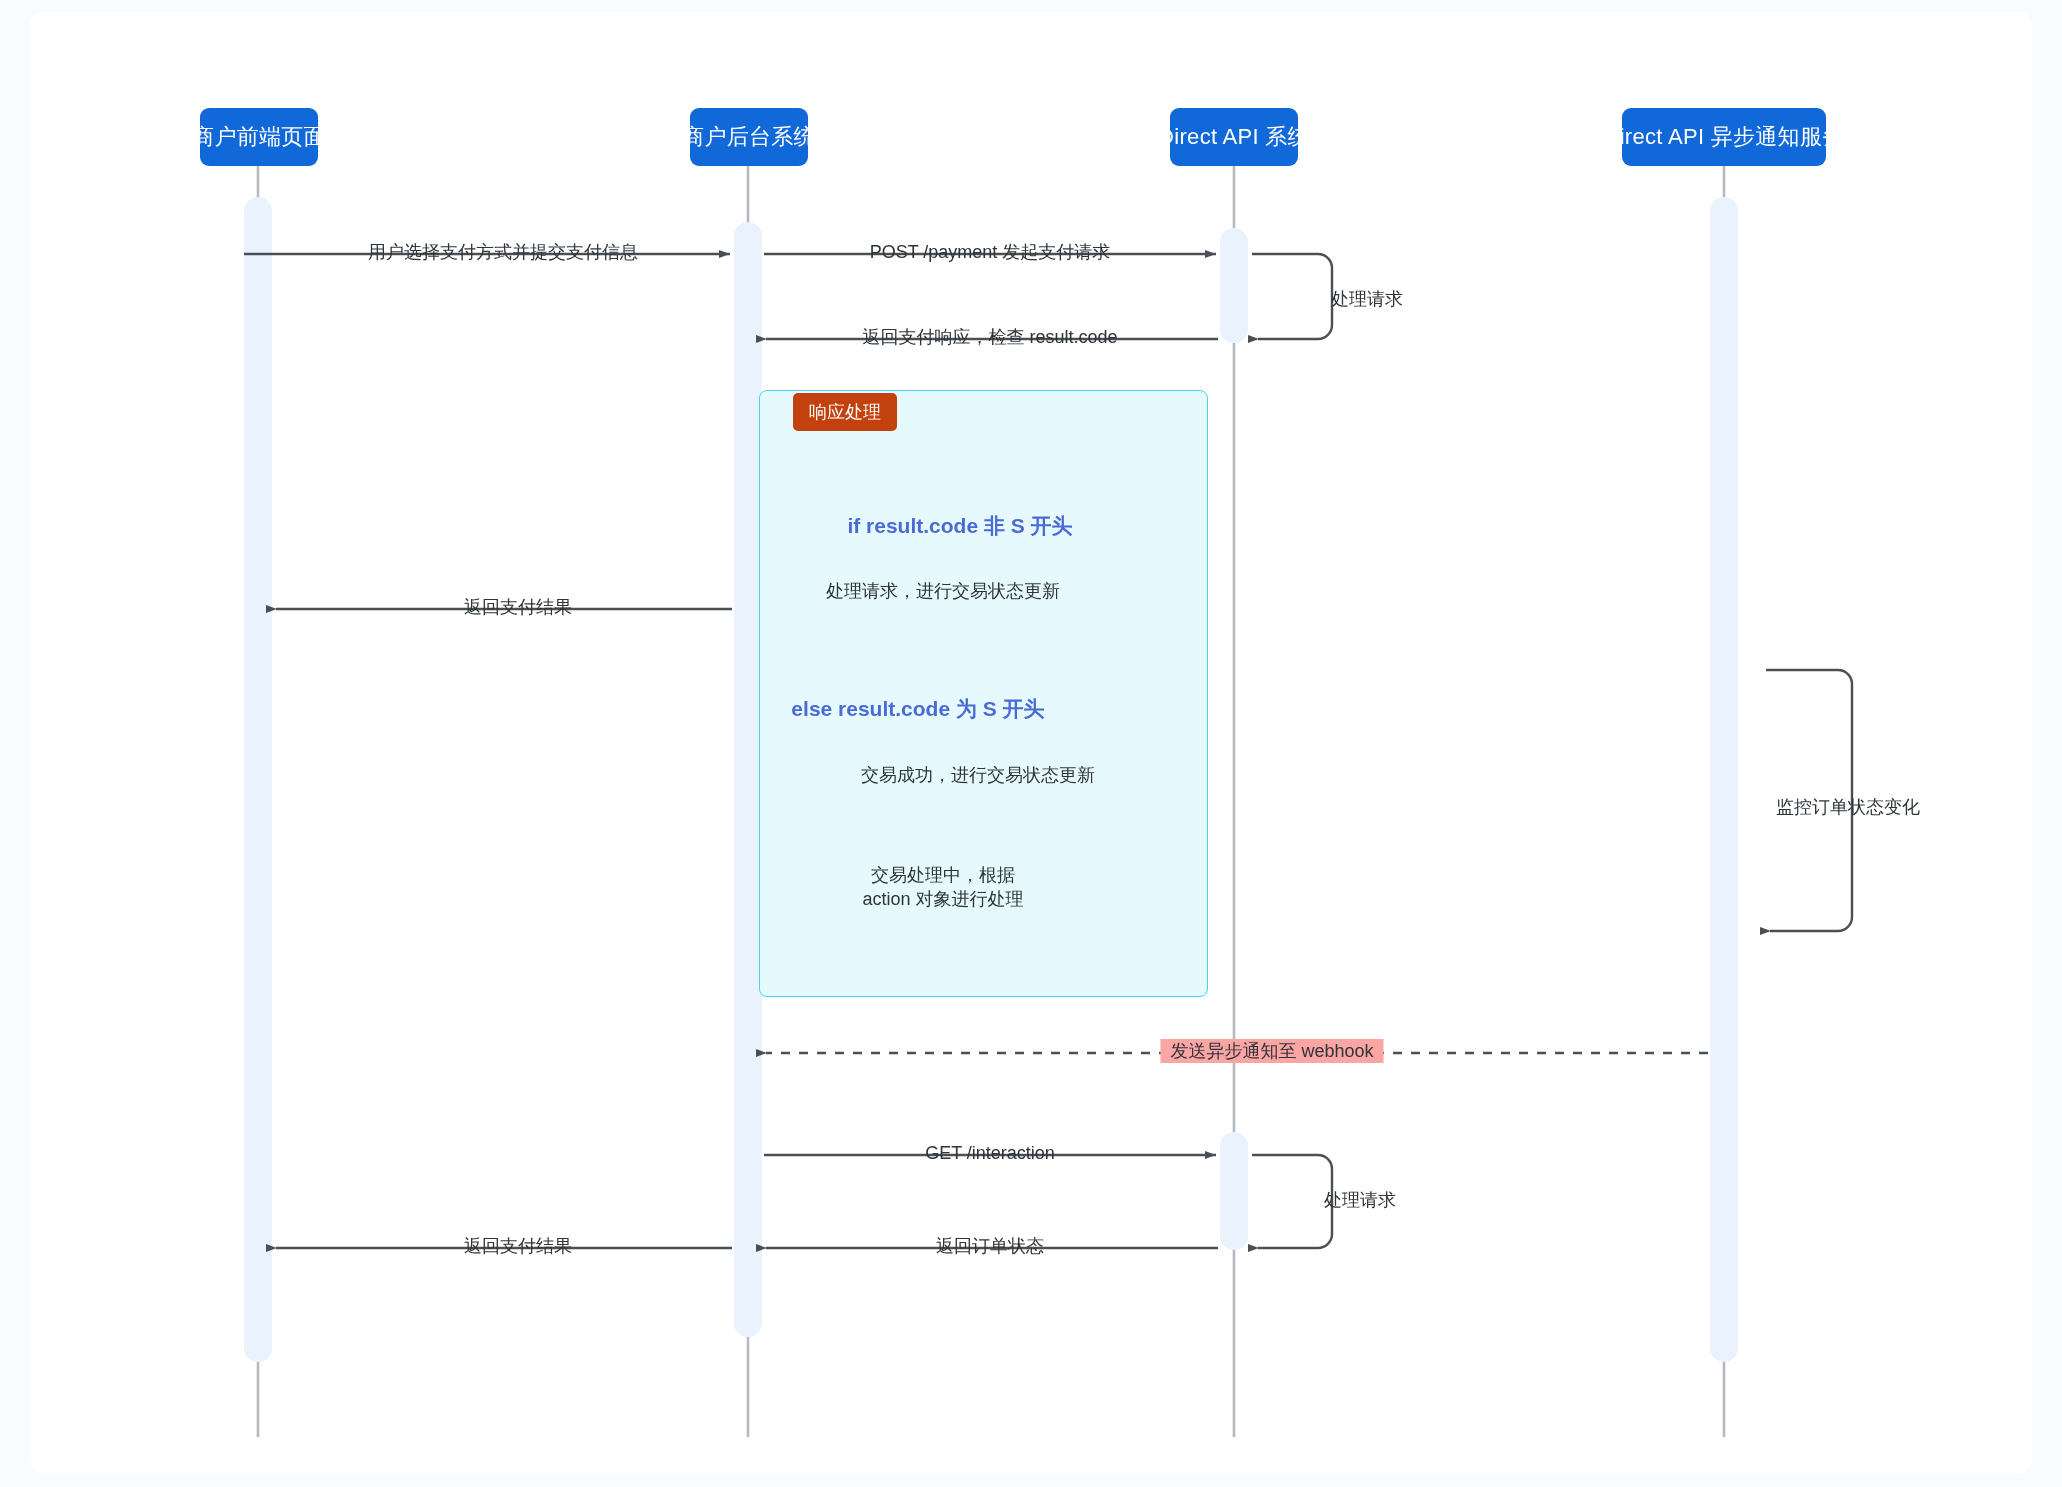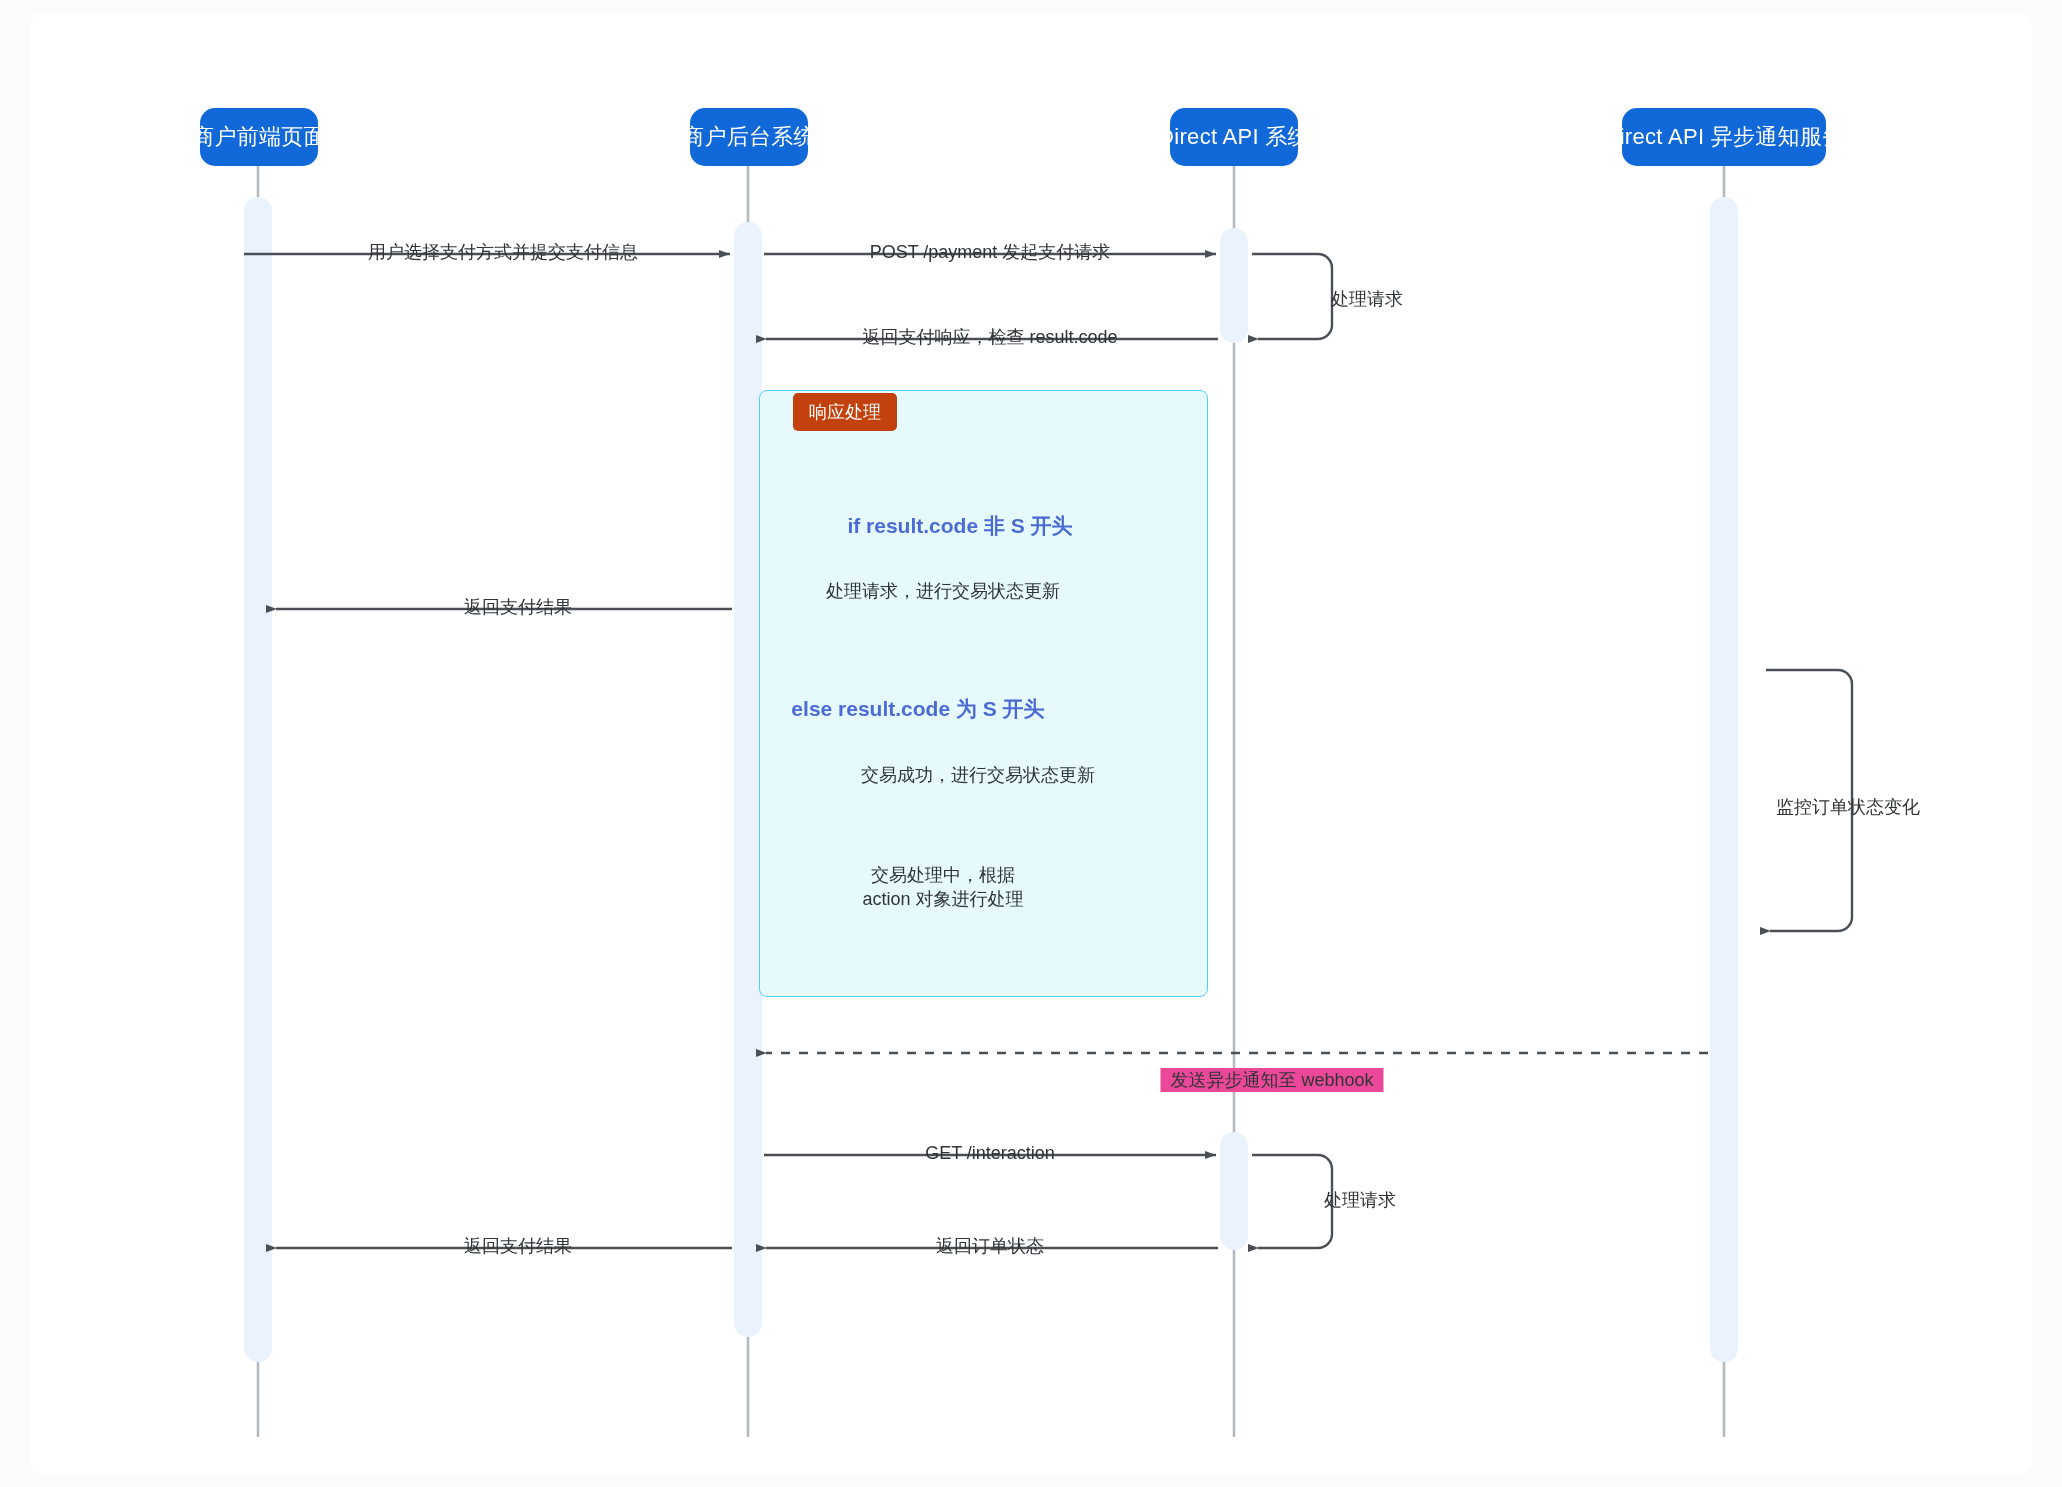--- a/index.html
+++ b/index.html
@@ -30,21 +30,21 @@
     position: absolute;
     left: 0;
     top: 0;
     width: 2002px;
     height: 1462px;
   }
   .actor-box {
     position: absolute;
     background: #1168d9;
     color: #ffffff;
-    border-radius: 15px;
+    border-radius: 9px;
     display: flex;
     align-items: center;
     justify-content: center;
     font-size: 22px;
     letter-spacing: 0.3px;
     white-space: nowrap;
     box-sizing: border-box;
     padding: 0 18px;
     height: 58px;
   }
@@ -177,20 +177,20 @@
 
     <div class="msg-label" style="left:457px; top:228px;margin-left:16px;">用户选择支付方式并提交支付信息</div>
     <div class="msg-label" style="left:960px; top:228px;">POST /payment 发起支付请求</div>
     <div class="msg-label" style="left:1337px; top:275px;">处理请求</div>
     <div class="msg-label" style="left:960px; top:313px;">返回支付响应，检查 result.code</div>
     <div class="msg-label" style="left:913px; top:567px;">处理请求，进行交易状态更新</div>
     <div class="msg-label" style="left:488px; top:583px;">返回支付结果</div>
     <div class="msg-label" style="left:948px; top:751px;text-align:right;">交易成功，进行交易状态更新</div>
     <div class="msg-label multiline" style="left:913px; top:851px; width:230px; transform:translateX(-50%);">交易处理中，根据<br>action 对象进行处理</div>
     <div class="msg-label" style="left:1818px; top:783px;">监控订单状态变化</div>
-    <div class="msg-label" style="left:1242px; top:1056px; background:#ec4899; padding:0 10px;">发送异步通知至 webhook</div>
+    <div class="msg-label" style="left:1242px; top:1027px; background:#fca5a5; padding:0 10px;">发送异步通知至 webhook</div>
     <div class="msg-label" style="left:960px; top:1129px;">GET /interaction</div>
     <div class="msg-label" style="left:1330px; top:1176px;">处理请求</div>
     <div class="msg-label" style="left:960px; top:1222px;">返回订单状态</div>
     <div class="msg-label" style="left:488px; top:1222px;">返回支付结果</div>
 
   </div>
 </div>
 
 </body></html>

